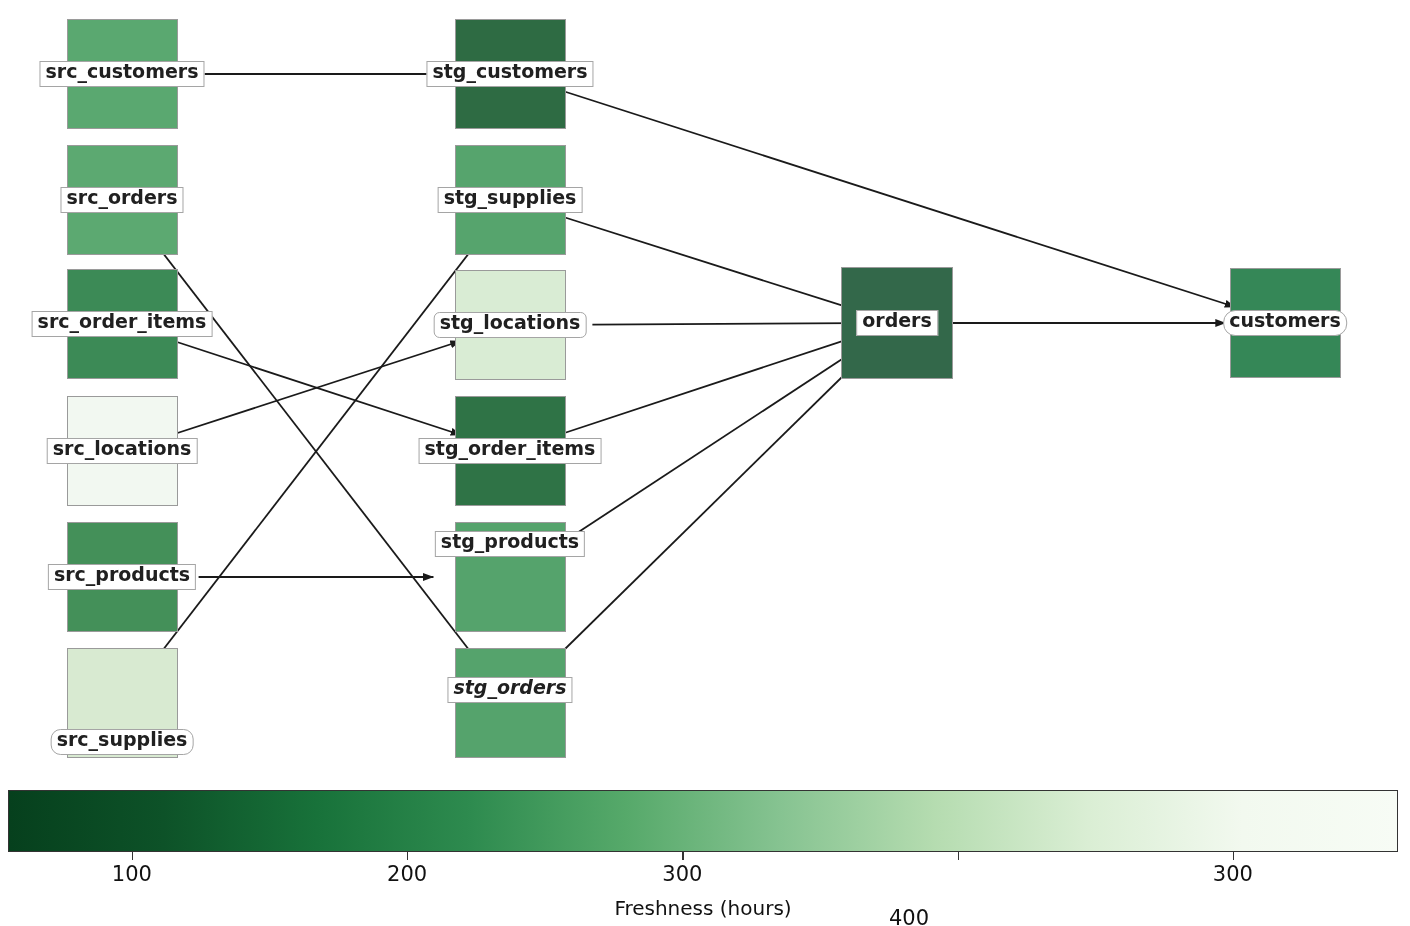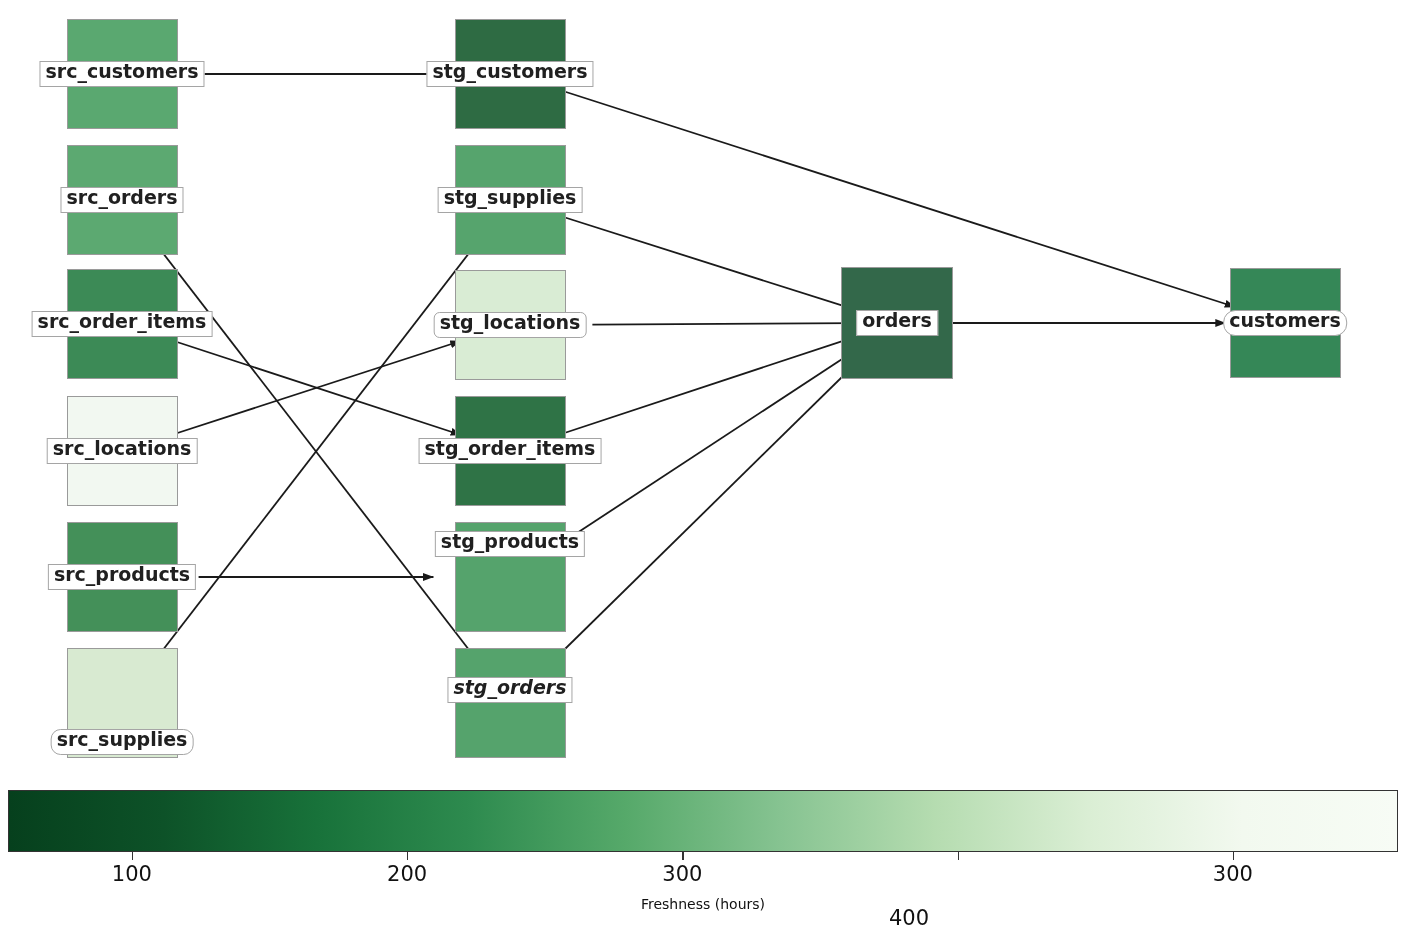--- a/index.html
+++ b/index.html
@@ -83,21 +83,21 @@
     font-size: 21px;
     color: #111111;
     font-family: "DejaVu Sans", sans-serif;
     white-space: nowrap;
   }
   #cb-title {
     position: absolute;
     top: 112px;
     left: 703px;
     transform: translateX(-50%);
-    font-size: 14px;
+    font-size: 20px;
     color: #111111;
     font-family: "DejaVu Sans", sans-serif;
     white-space: nowrap;
   }
 </style>
 </head>
 <body>
 
 <div id="canvas">
 

